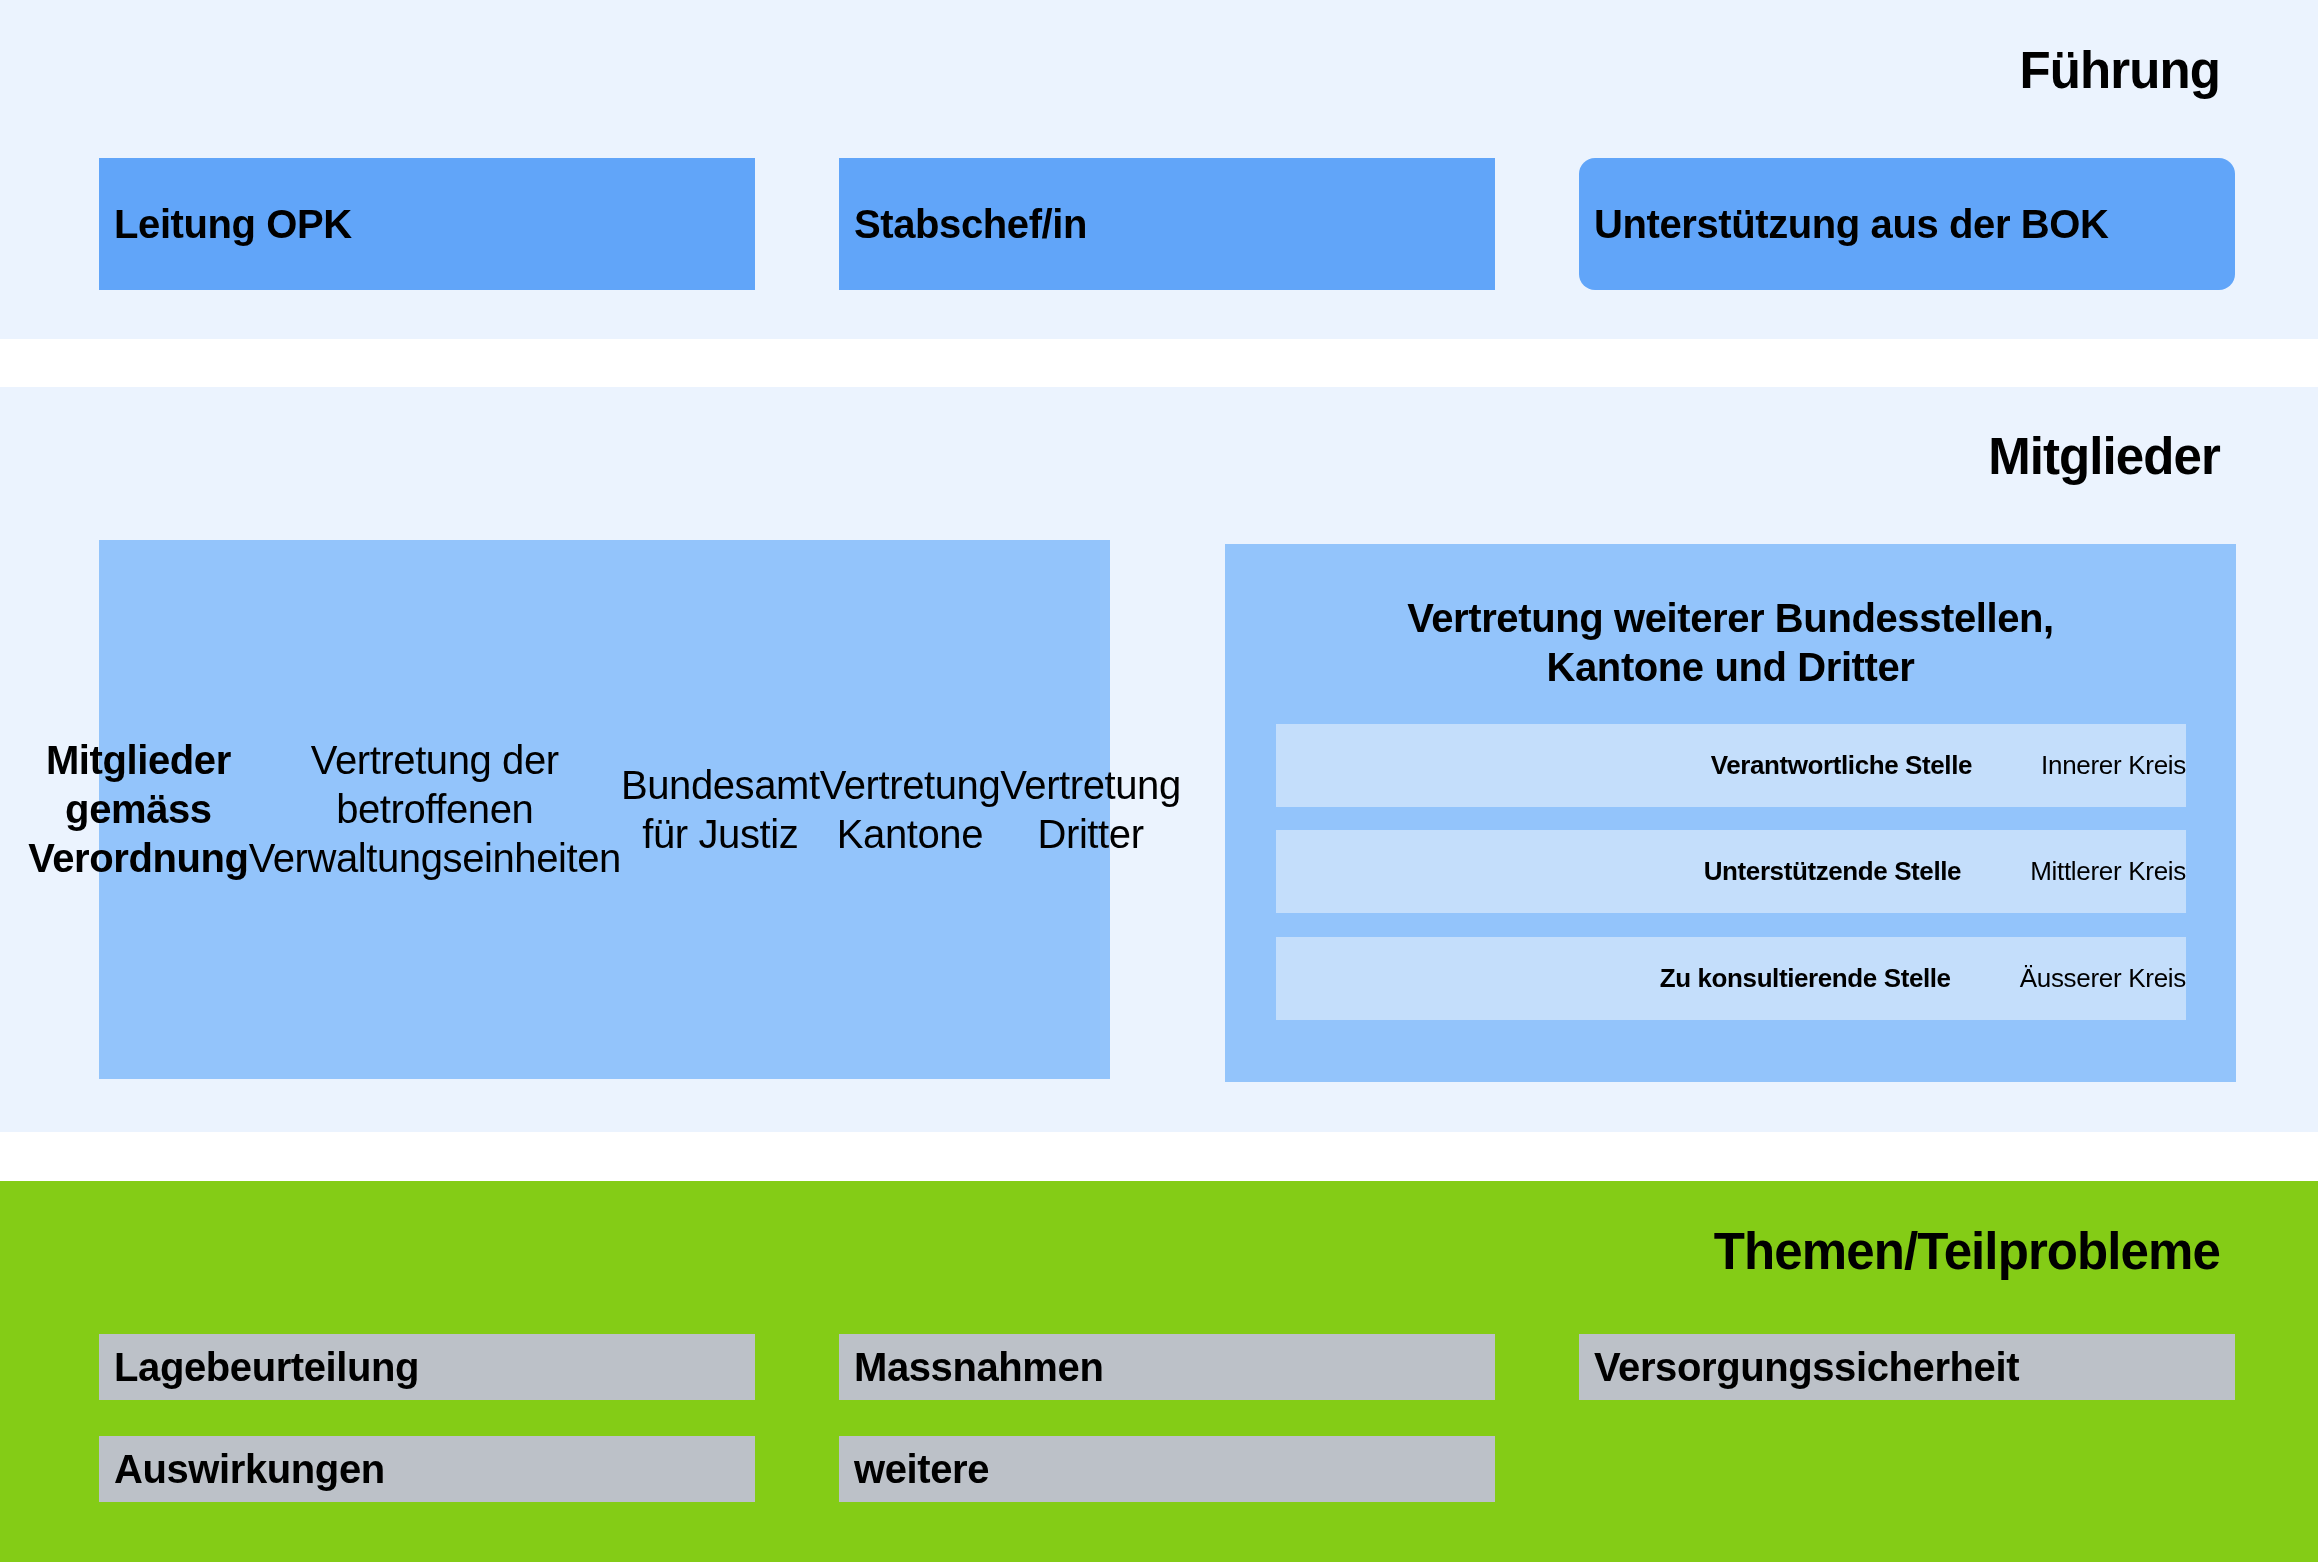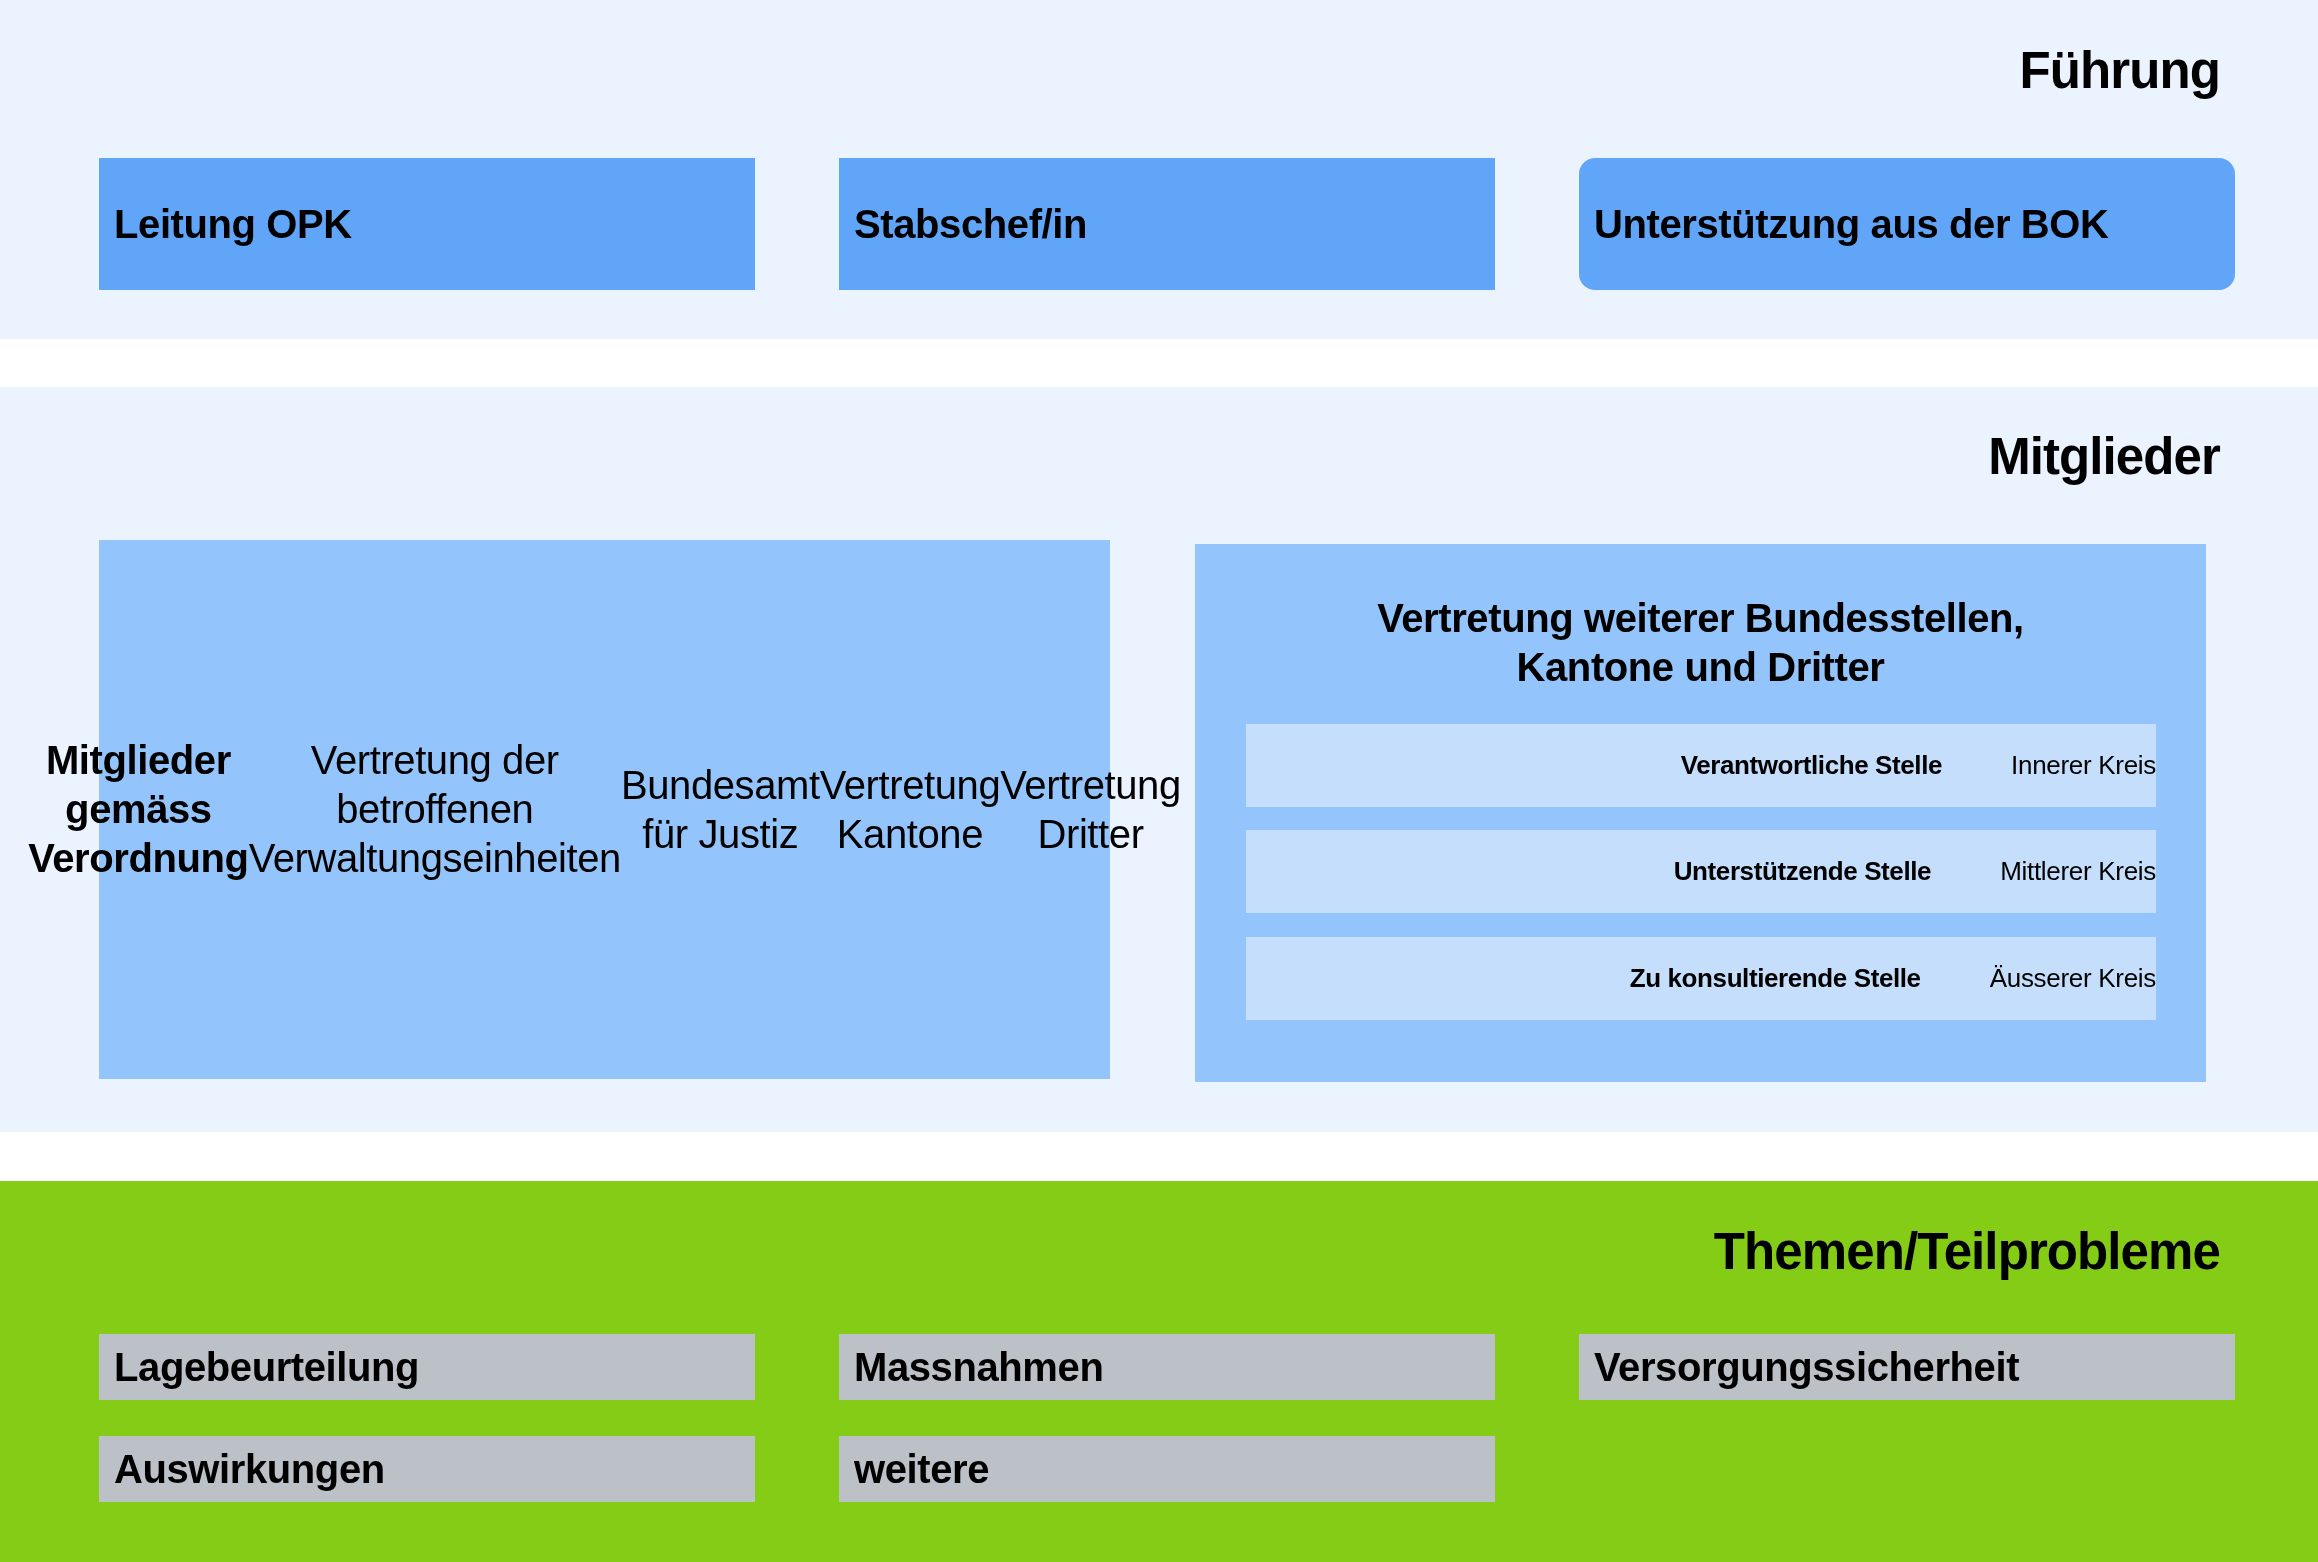--- a/index.html
+++ b/index.html
@@ -25,21 +25,21 @@
 
   .member-left {
     position:absolute; left:99px; top:153px; width:1011px; height:539px;
     background:#93C4FB; display:flex; flex-direction:row; align-items:center; justify-content:center;
     text-align:center; font-size:40px; line-height:49px;
   }
   .member-left .head { font-weight:bold; letter-spacing:-0.4px; }
   .member-left .line { font-weight:normal; letter-spacing:-0.4px; }
 
   .member-right {
-    position:absolute; left:1195px; top:157px; width:1011px; height:538px;
+    position:absolute; left:1225px; top:157px; width:1011px; height:538px;
     background:#93C4FB;
   }
   .member-right .head {
     position:absolute; left:0; right:0; top:50px; text-align:center;
     font-weight:bold; font-size:40px; line-height:49px; letter-spacing:-0.4px;
   }
   .circle-row {
     position:absolute; left:51px; width:910px; height:83px; background:#C4DEFB;
     display:flex; align-items:center; justify-content:flex-end; font-size:26px; white-space:nowrap;gap:48px;
   }

